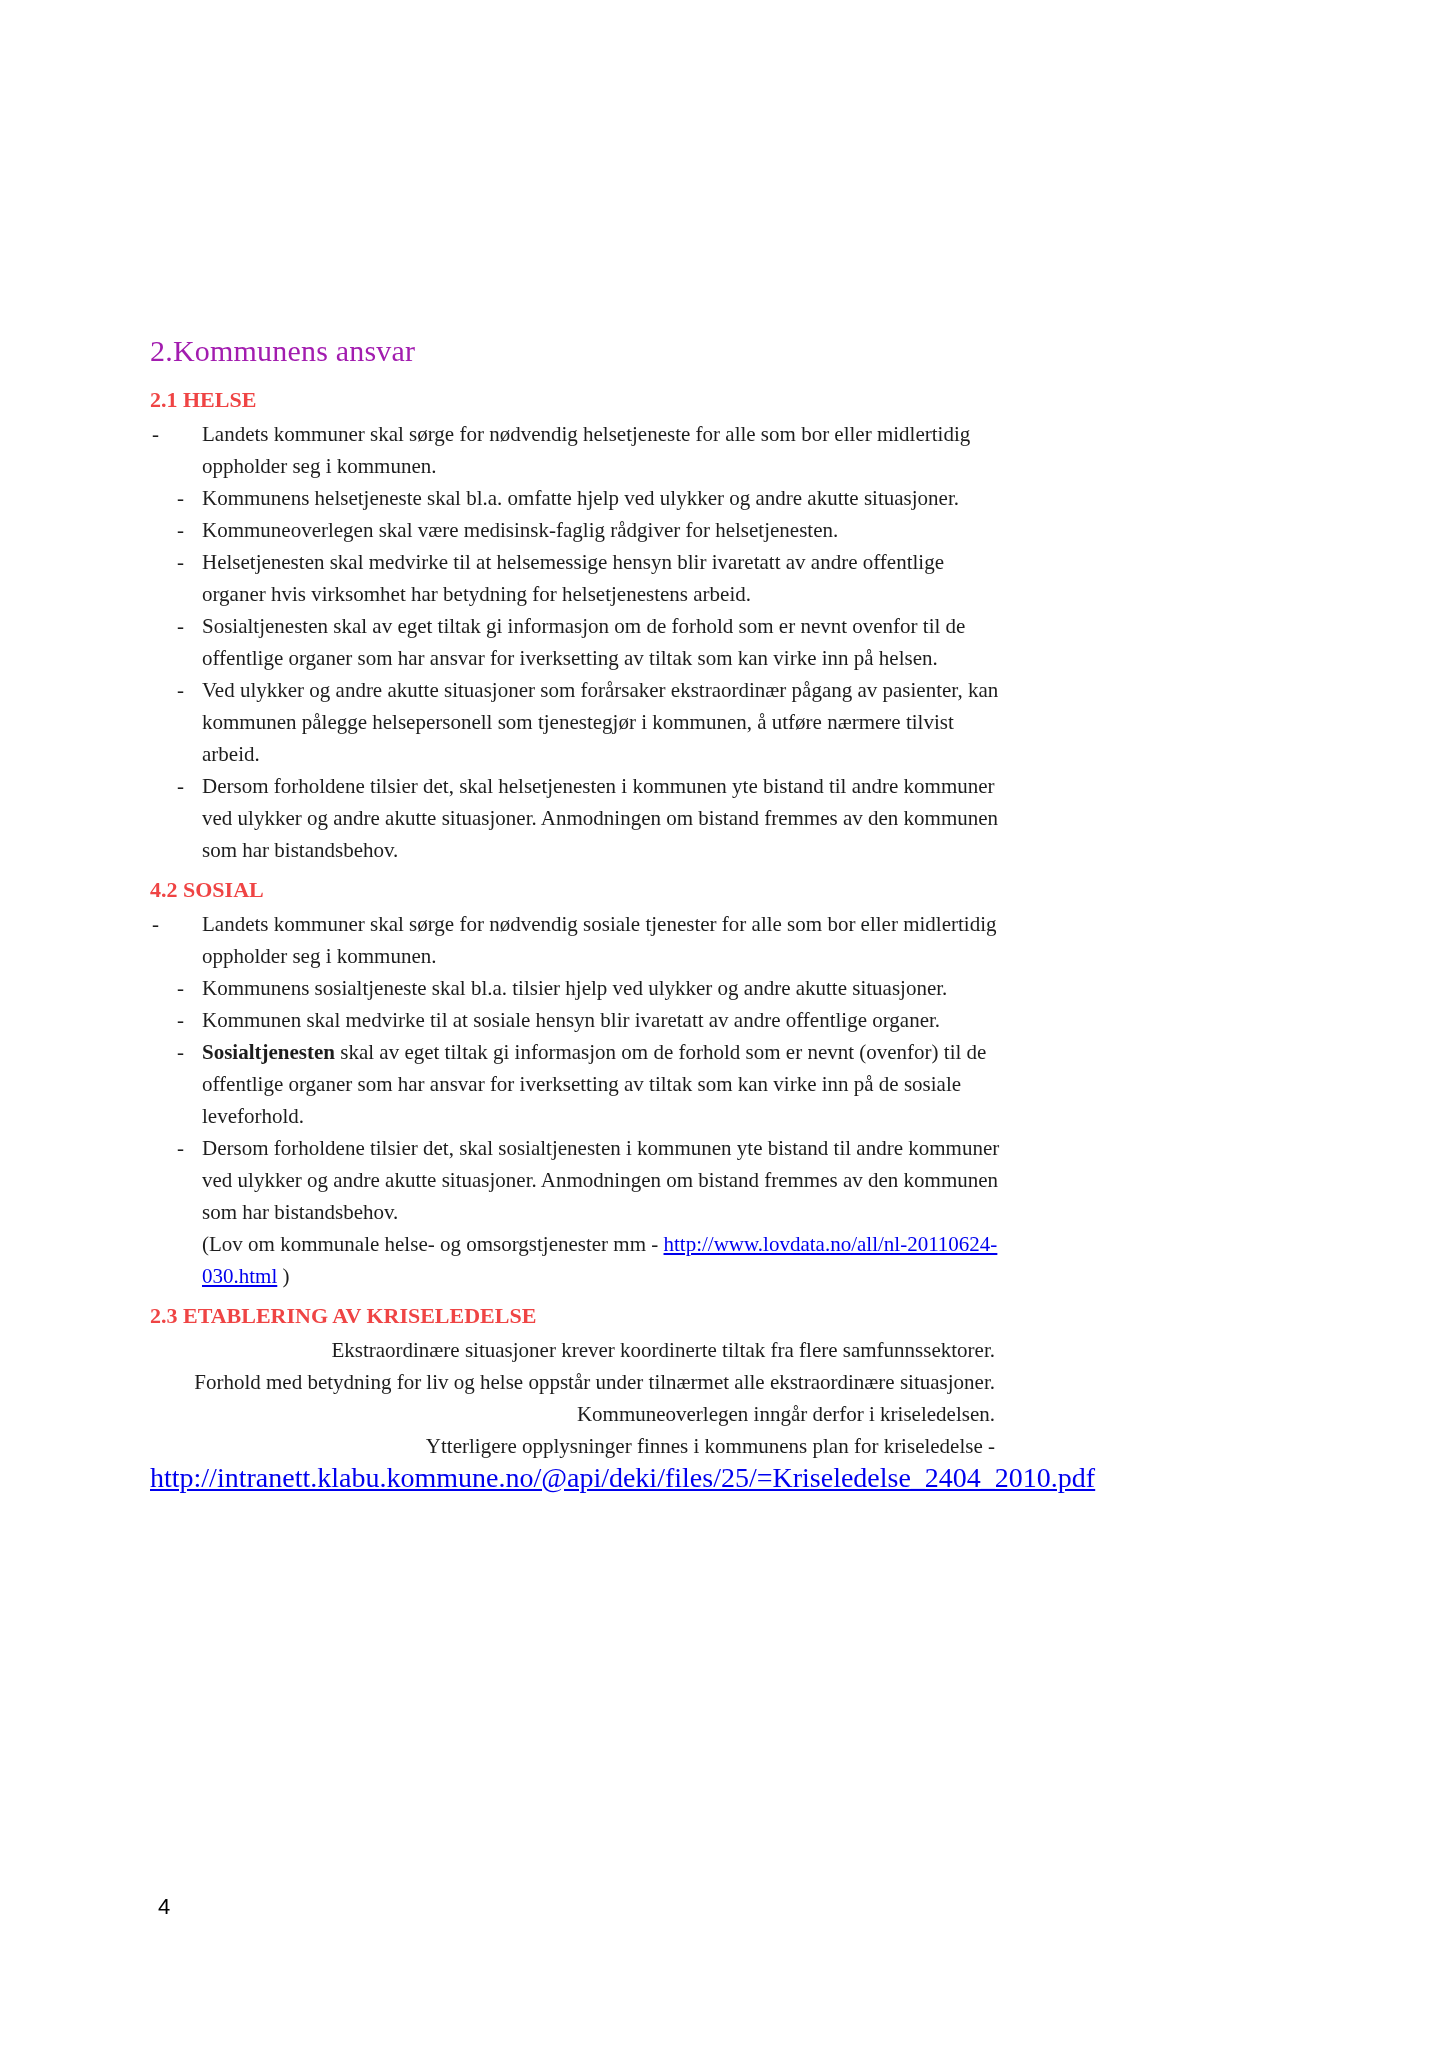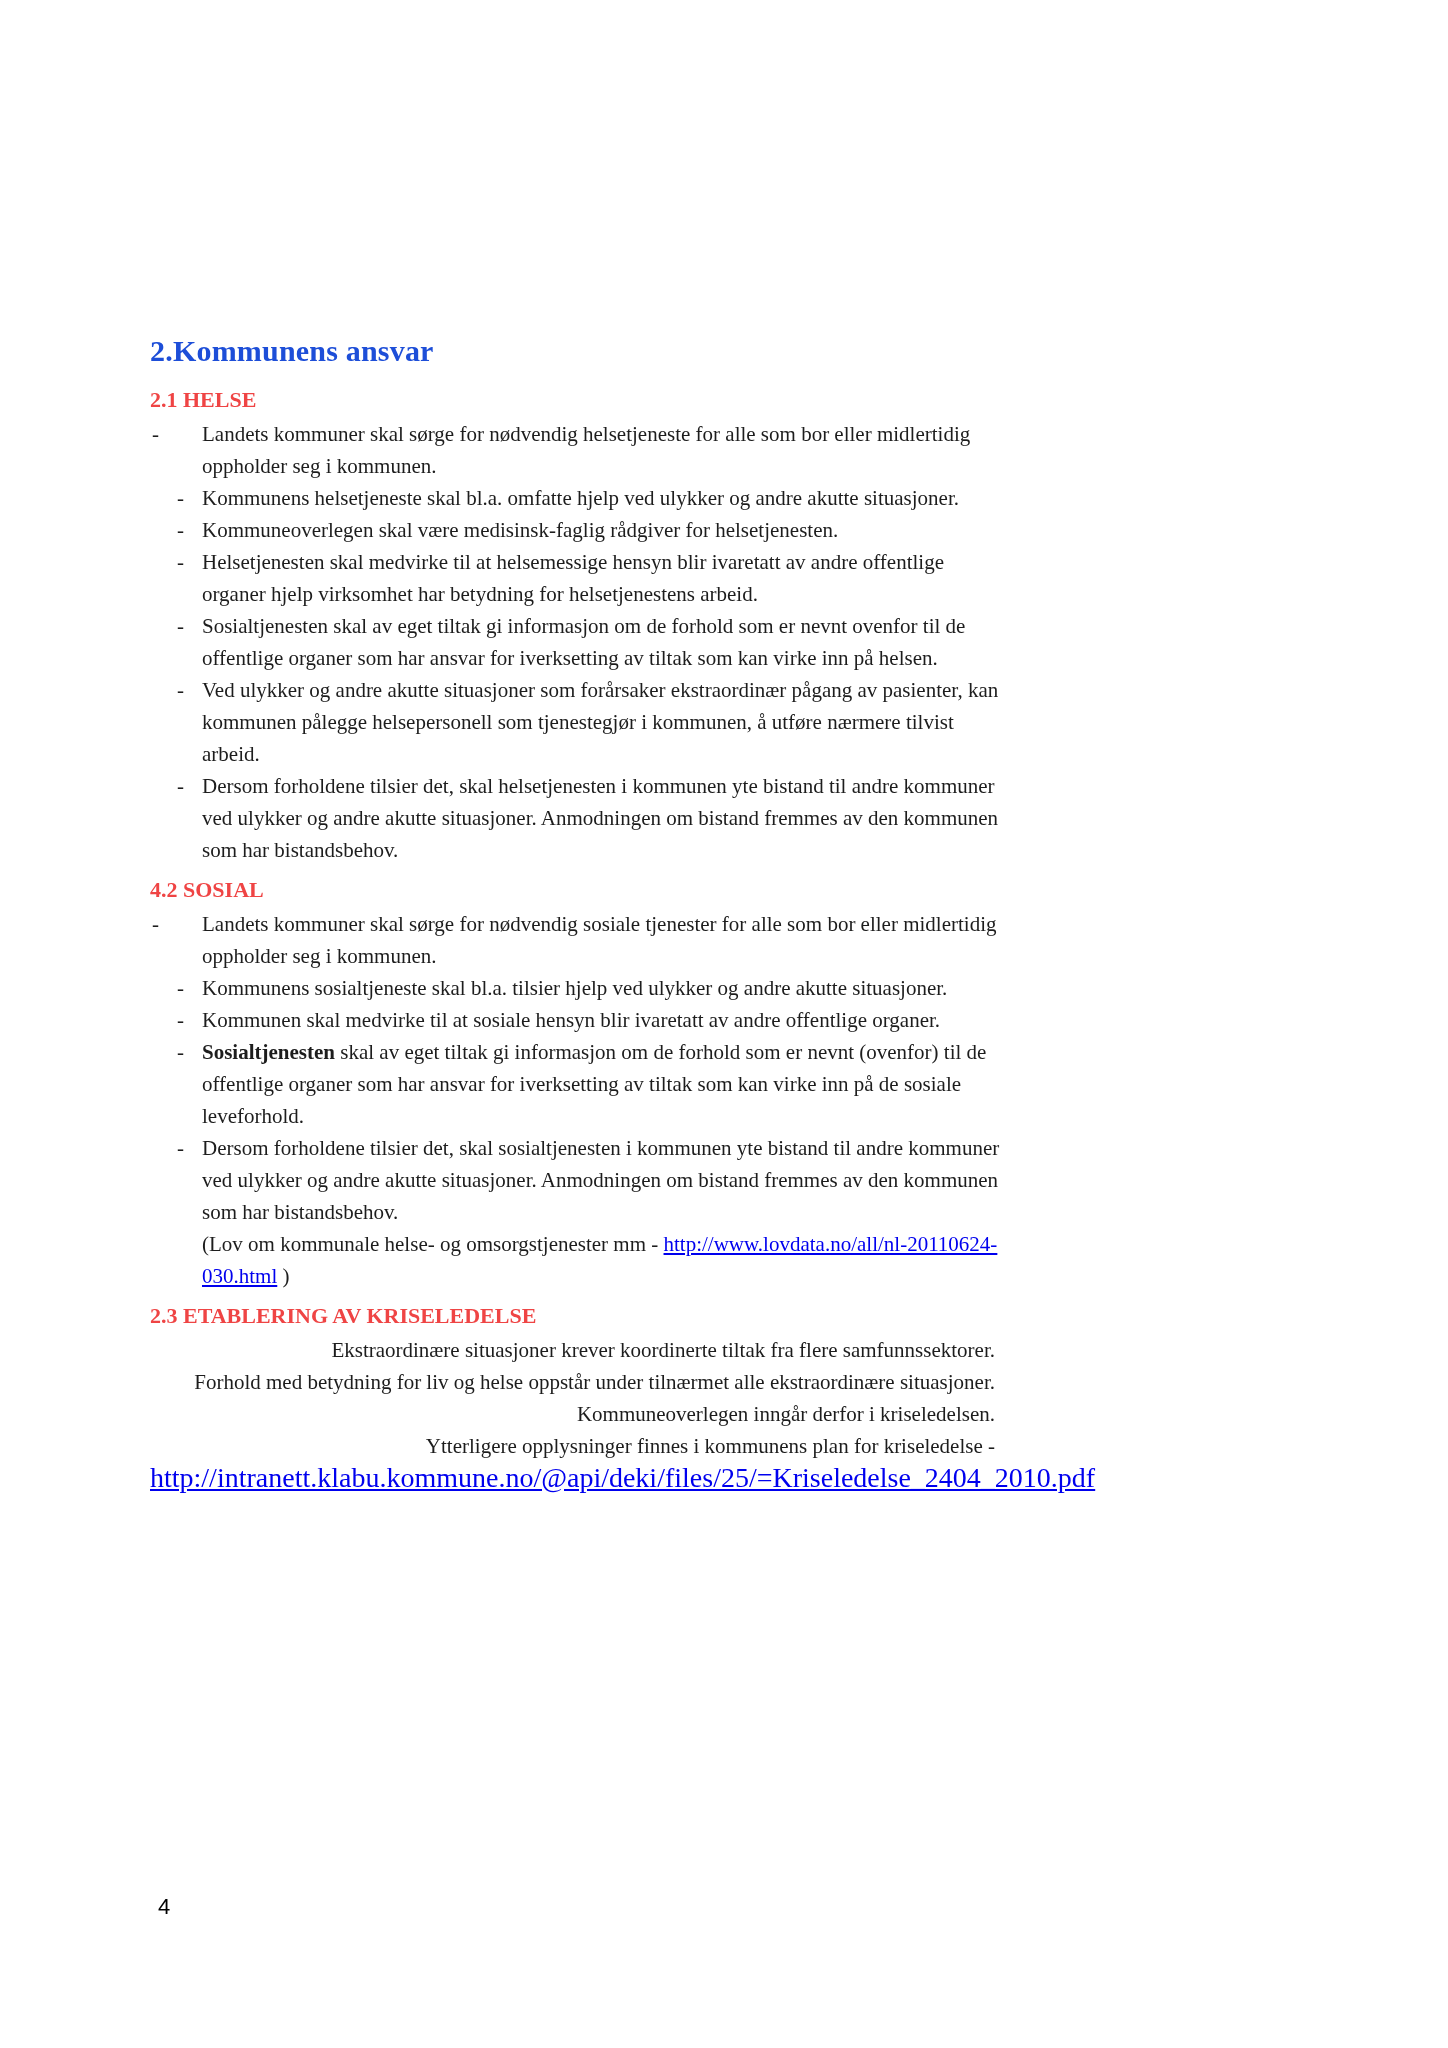--- a/index.html
+++ b/index.html
@@ -8,22 +8,22 @@
     width: 1448px; height: 2048px;
     position: relative;
     font-family: "Liberation Serif", "DejaVu Serif", serif;
     color: #1d1d1d;
     overflow: hidden;
   }
   .page { position: absolute; inset: 0; background: #ffffff; }
   .content { position: absolute; left: 150px; top: 332px; width: 1160px; }
 
   h1.doc-title {
-    font-size: 30px; line-height: 38px; font-weight: bold;
-    color: #1d4ed8; margin: 0 0 16px 0; letter-spacing: 0.2px;
+    font-size: 30px; line-height: 38px; font-weight: normal;
+    color: #a21caf; margin: 0 0 16px 0; letter-spacing: 0.2px;
   }
   h2.sec-heading {
     font-size: 22px; line-height: 27px; font-weight: bold;
     color: #ef4444; margin: 10px 0 5px 0;
   }
 
   .bullet {
     position: relative;
     padding-left: 52px;
     max-width: 852px; 
@@ -72,21 +72,21 @@
           <div class="bullet level2">
             <span class="dash">-</span>
             <div class="bullet-text">Kommunens helsetjeneste skal bl.a. omfatte hjelp ved ulykker og andre akutte situasjoner.</div>
           </div>
           <div class="bullet level2">
             <span class="dash">-</span>
             <div class="bullet-text">Kommuneoverlegen skal være medisinsk-faglig rådgiver for helsetjenesten.</div>
           </div>
           <div class="bullet level2">
             <span class="dash">-</span>
-            <div class="bullet-text">Helsetjenesten skal medvirke til at helsemessige hensyn blir ivaretatt av andre offentlige organer hjelp virksomhet har betydning for helsetjenestens arbeid.</div>
+            <div class="bullet-text">Helsetjenesten skal medvirke til at helsemessige hensyn blir ivaretatt av andre offentlige organer hvis virksomhet har betydning for helsetjenestens arbeid.</div>
           </div>
           <div class="bullet level2">
             <span class="dash">-</span>
             <div class="bullet-text">Sosialtjenesten skal av eget tiltak gi informasjon om de forhold som er nevnt ovenfor til de offentlige organer som har ansvar for iverksetting av tiltak som kan virke inn på helsen.</div>
           </div>
           <div class="bullet level2">
             <span class="dash">-</span>
             <div class="bullet-text">Ved ulykker og andre akutte situasjoner som forårsaker ekstraordinær pågang av pasienter, kan kommunen pålegge helsepersonell som tjenestegjør i kommunen, å utføre nærmere tilvist arbeid.</div>
           </div>
           <div class="bullet level2">

